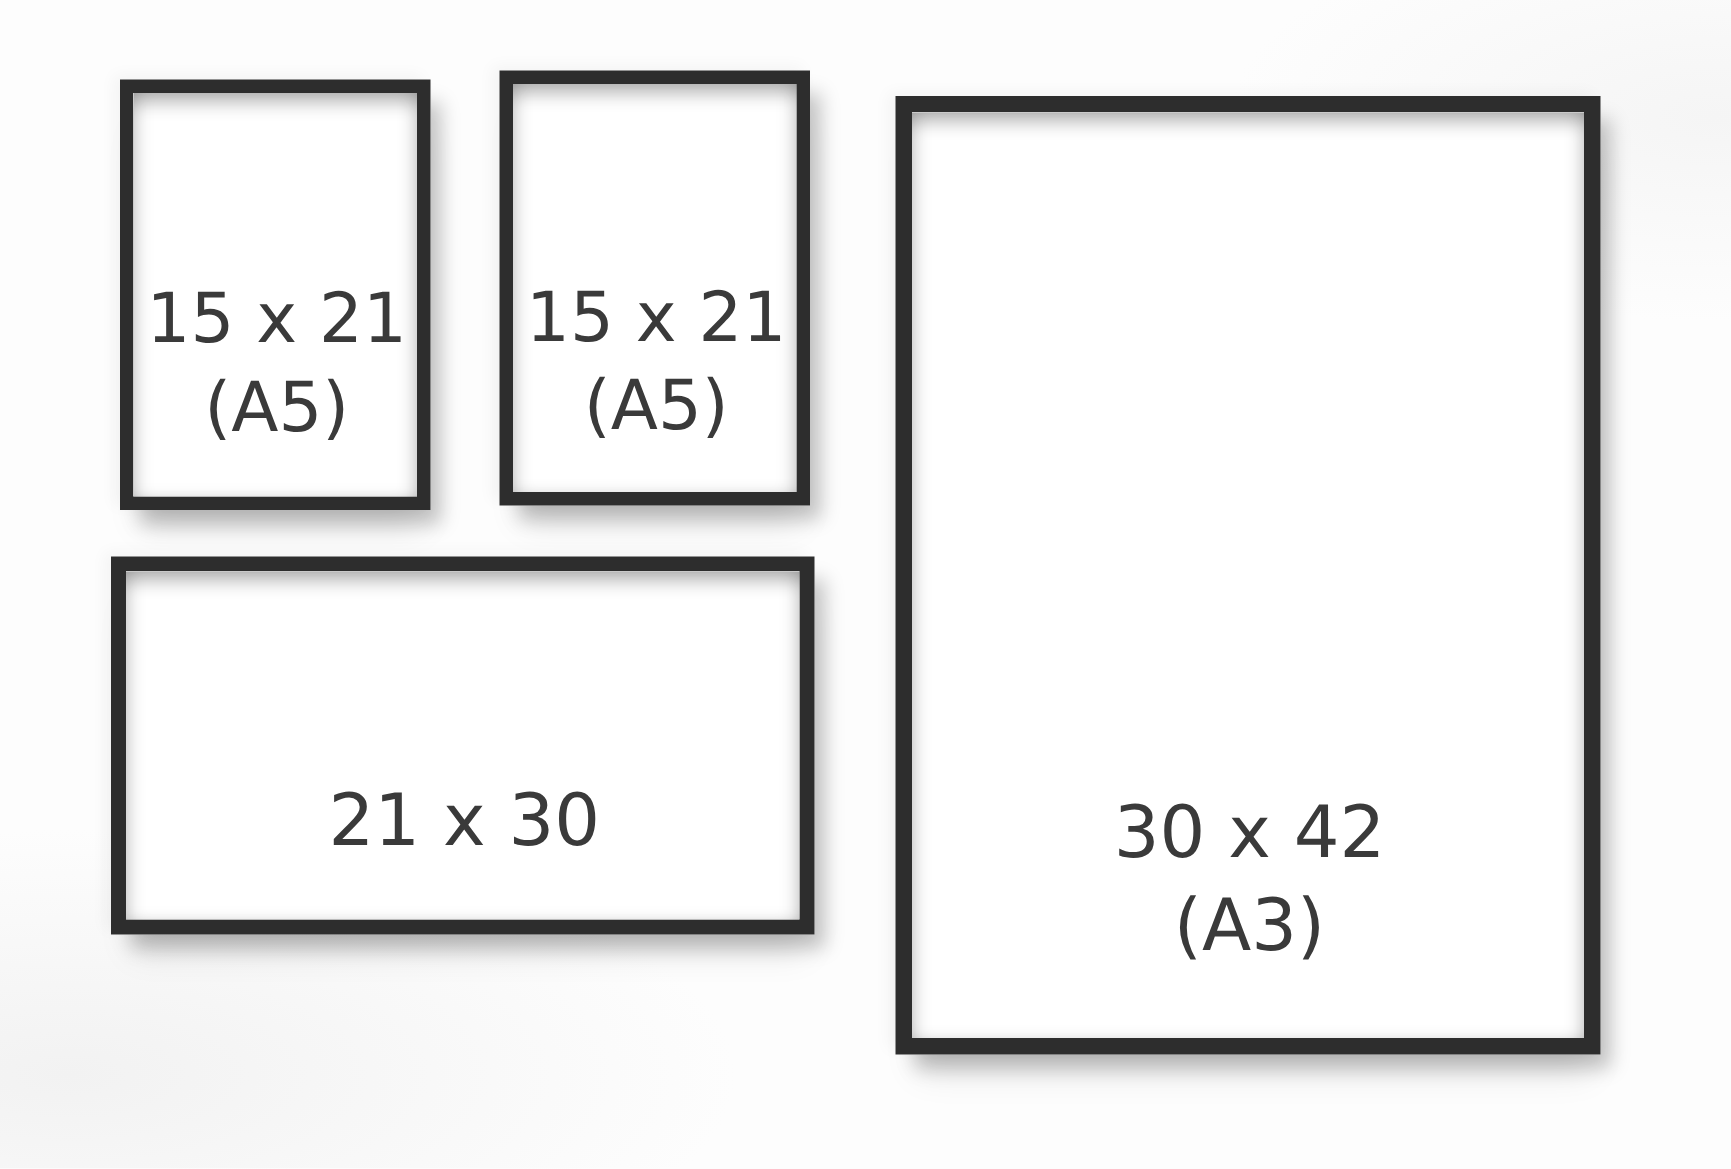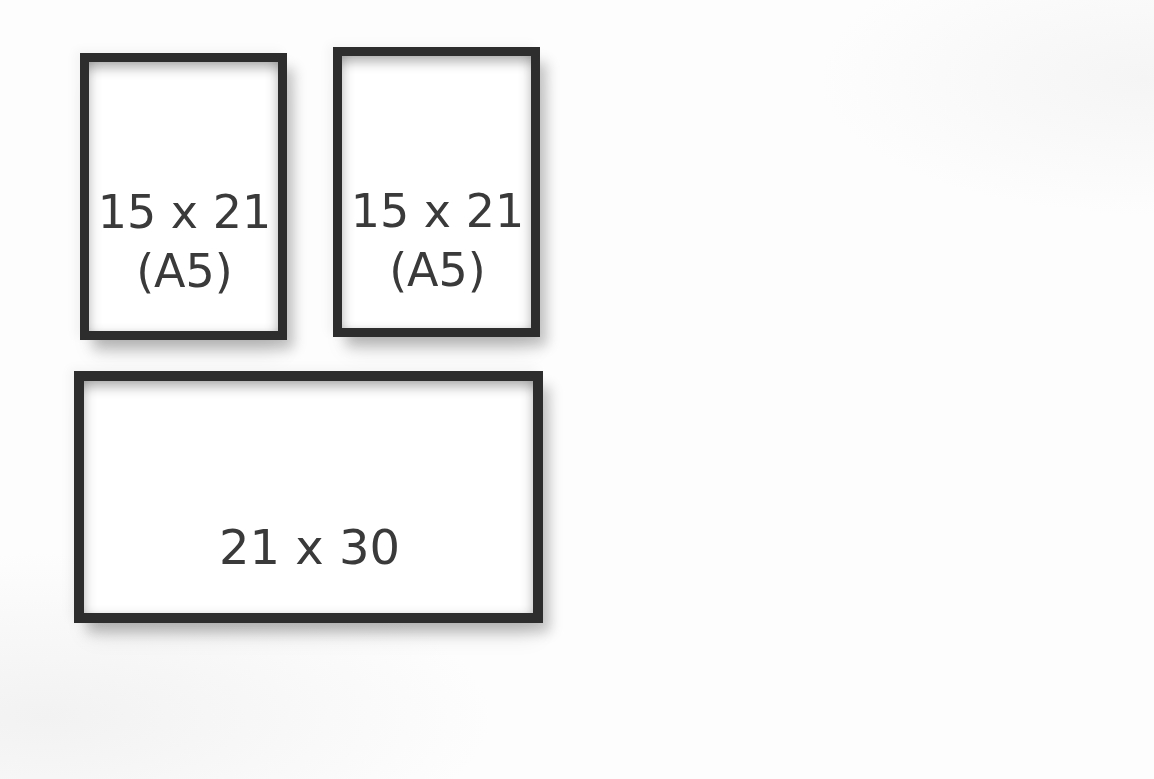--- a/index.html
+++ b/index.html
@@ -87,14 +87,22 @@
   </div>
 
   <div class="frame frame-a4">
     <div class="paper">
       <div class="label">
         <span>21 x 30</span>
       </div>
     </div>
   </div>
 
+  <div class="frame frame-a3">
+    <div class="paper">
+      <div class="label">
+        <span>30 x 42</span>
+        <span>(A3)</span>
+      </div>
+    </div>
+  </div>
 
 </div>
 
 </body></html>

